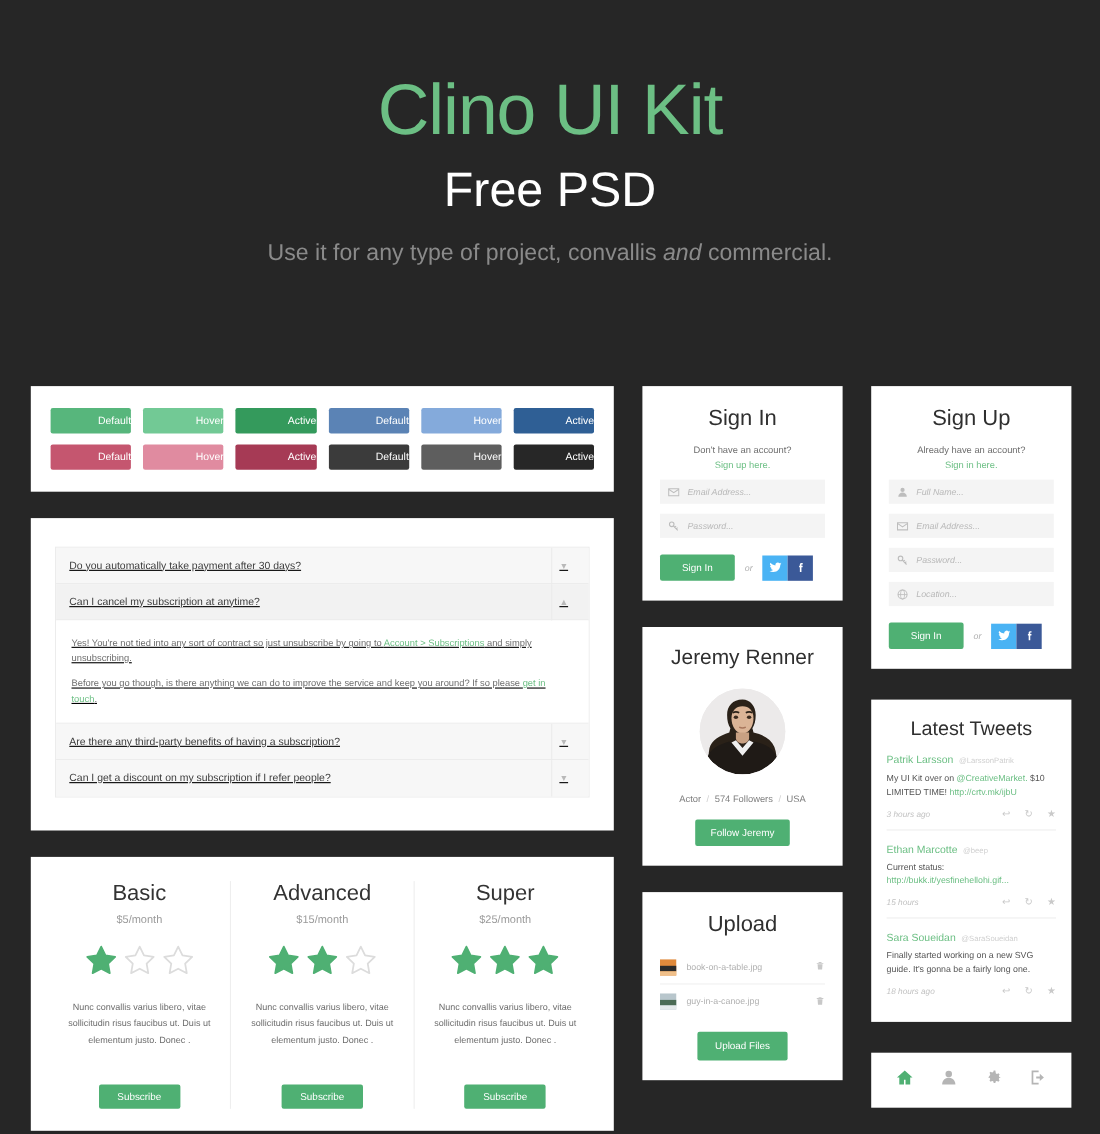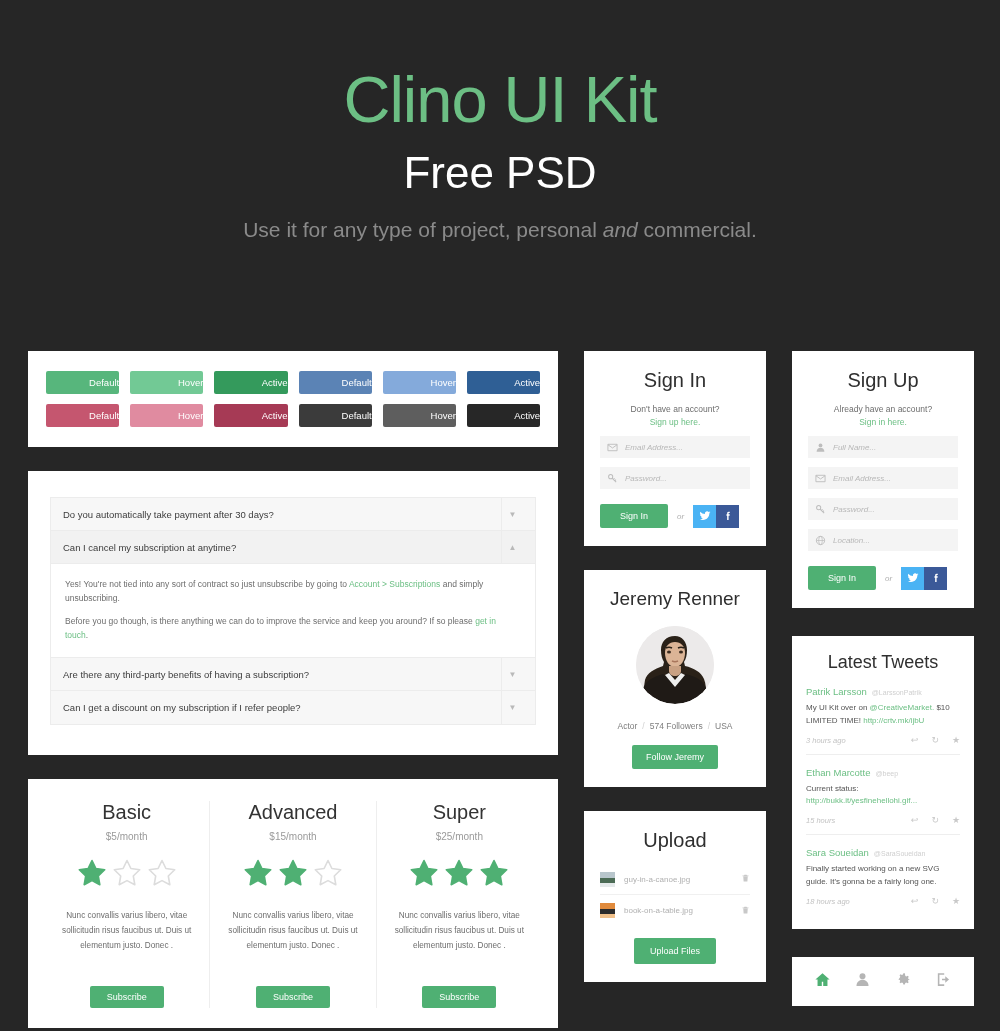--- a/index.html
+++ b/index.html
@@ -41,21 +41,21 @@
   .btn-panel { padding: 20px 18px; }
   .btn-row { display: flex; gap: 11px; }
   .btn-row + .btn-row { margin-top: 10px; }
   .ui-btn {
     flex: 1; height: 23px; border: none; border-radius: 2px;
     color: #ffffff; font-size: 9.5px; font-family: "Liberation Sans", sans-serif;
     cursor: pointer; line-height: 23px; text-align: right; padding: 0;
   }
 
   
-  .faq-panel { padding: 26px 22px 30px; }
+  .faq-panel { padding: 26px 22px 30px; text-decoration: underline; }
   .faq { border: 1px solid #ececec; }
   .faq-q {
     background: #f7f7f7; border-bottom: 1px solid #ececec;
     height: 33px; display: flex; align-items: center;
     padding: 0 12px; cursor: pointer;
   }
   .faq-q.open { background: #f2f2f2; }
   .faq-q-text { flex: 1; font-size: 9.5px; color: #3c3c3c; }
   .faq-arrow {
     width: 22px; text-align: center; color: #b9b9b9; font-size: 8px;
@@ -202,21 +202,21 @@
   .navicon { cursor: pointer; display: block; }
 </style>
 </head>
 <body>
 
 <div class="page">
 
   <div class="hero">
     <div class="hero-title">Clino UI Kit</div>
     <div class="hero-sub">Free PSD</div>
-    <div class="hero-desc"><span>Use it for any type of project, personal </span><span class="em">and</span><span> commercial.</span></div>
+    <div class="hero-desc"><span>Use it for any type of project, convallis </span><span class="em">and</span><span> commercial.</span></div>
   </div>
 
   <div class="columns">
 
     <div class="col-left">
 
       <div class="panel btn-panel">
         <div class="btn-row" id="btnrow0">
             <button class="ui-btn" style="background: rgb(87, 182, 124);">Default</button>
             <button class="ui-btn" style="background: rgb(114, 201, 149);">Hover</button>
@@ -371,36 +371,36 @@
         </div>
         <div class="profile-meta"><span>Actor</span><span class="sep">/</span><span>574 Followers</span><span class="sep">/</span><span>USA</span></div>
         <button class="follow-btn">Follow Jeremy</button>
       </div>
 
       <div class="panel upload">
         <div class="upload-title">Upload</div>
         <div id="upload-list">
             <div class="upload-row">
               <svg class="thumb" viewBox="0 0 15 15">
+                <rect width="15" height="15" fill="#e08a3c"></rect>
+                <rect y="6" width="15" height="5" fill="#2b2b2b"></rect>
+                <rect y="11" width="15" height="4" fill="#f0c08a"></rect>
+              </svg>
+              <span class="upload-name">book-on-a-table.jpg</span>
+              <span class="trash"><svg width="9" height="10" viewBox="0 0 24 24" fill="#c8c8c8">
+                  <path d="M9 3h6l1 2h4v2H4V5h4zM6 8h12l-1 13H7z"></path>
+                </svg></span>
+            </div>
+            <div class="upload-row">
+              <svg class="thumb" viewBox="0 0 15 15">
                 <rect width="15" height="15" fill="#b8c6cc"></rect>
                 <rect y="6" width="15" height="5" fill="#4b6b55"></rect>
                 <rect y="11" width="15" height="4" fill="#e4e9ea"></rect>
               </svg>
               <span class="upload-name">guy-in-a-canoe.jpg</span>
-              <span class="trash"><svg width="9" height="10" viewBox="0 0 24 24" fill="#c8c8c8">
-                  <path d="M9 3h6l1 2h4v2H4V5h4zM6 8h12l-1 13H7z"></path>
-                </svg></span>
-            </div>
-            <div class="upload-row">
-              <svg class="thumb" viewBox="0 0 15 15">
-                <rect width="15" height="15" fill="#e08a3c"></rect>
-                <rect y="6" width="15" height="5" fill="#2b2b2b"></rect>
-                <rect y="11" width="15" height="4" fill="#f0c08a"></rect>
-              </svg>
-              <span class="upload-name">book-on-a-table.jpg</span>
               <span class="trash"><svg width="9" height="10" viewBox="0 0 24 24" fill="#c8c8c8">
                   <path d="M9 3h6l1 2h4v2H4V5h4zM6 8h12l-1 13H7z"></path>
                 </svg></span>
             </div>
           </div>
         <div class="upload-btn-wrap">
           <button class="upload-btn">Upload Files</button>
         </div>
       </div>
 

